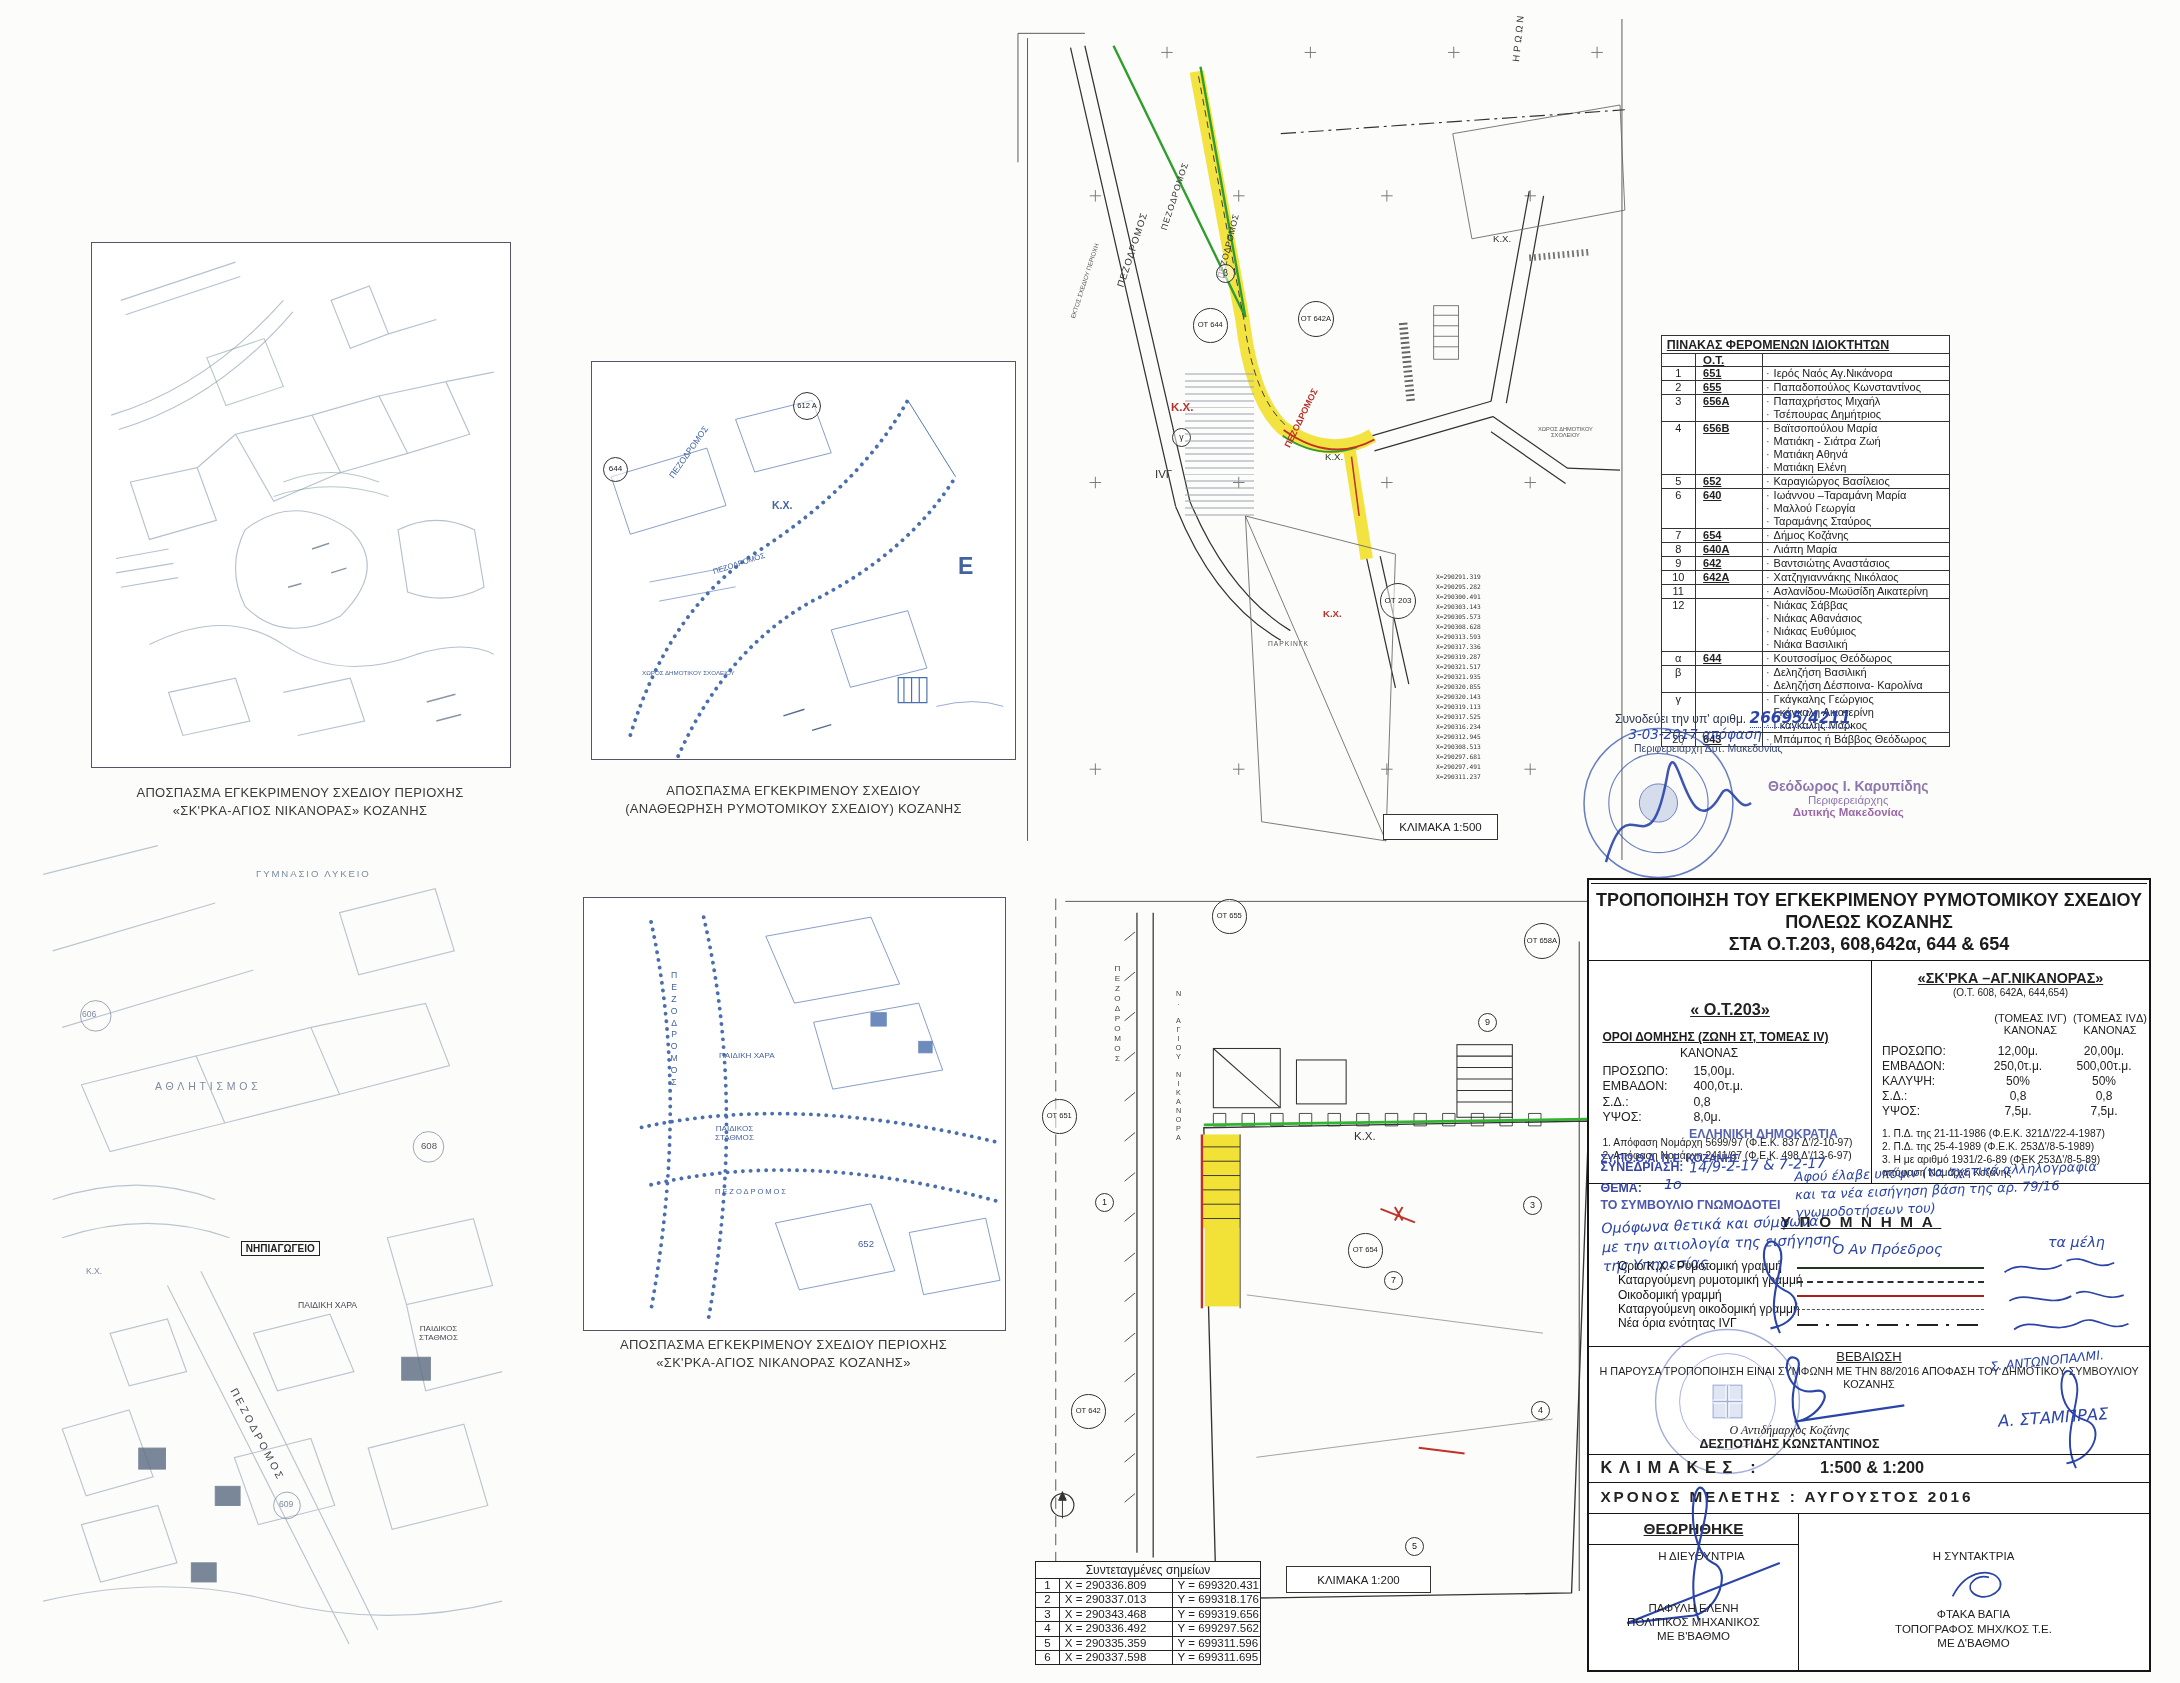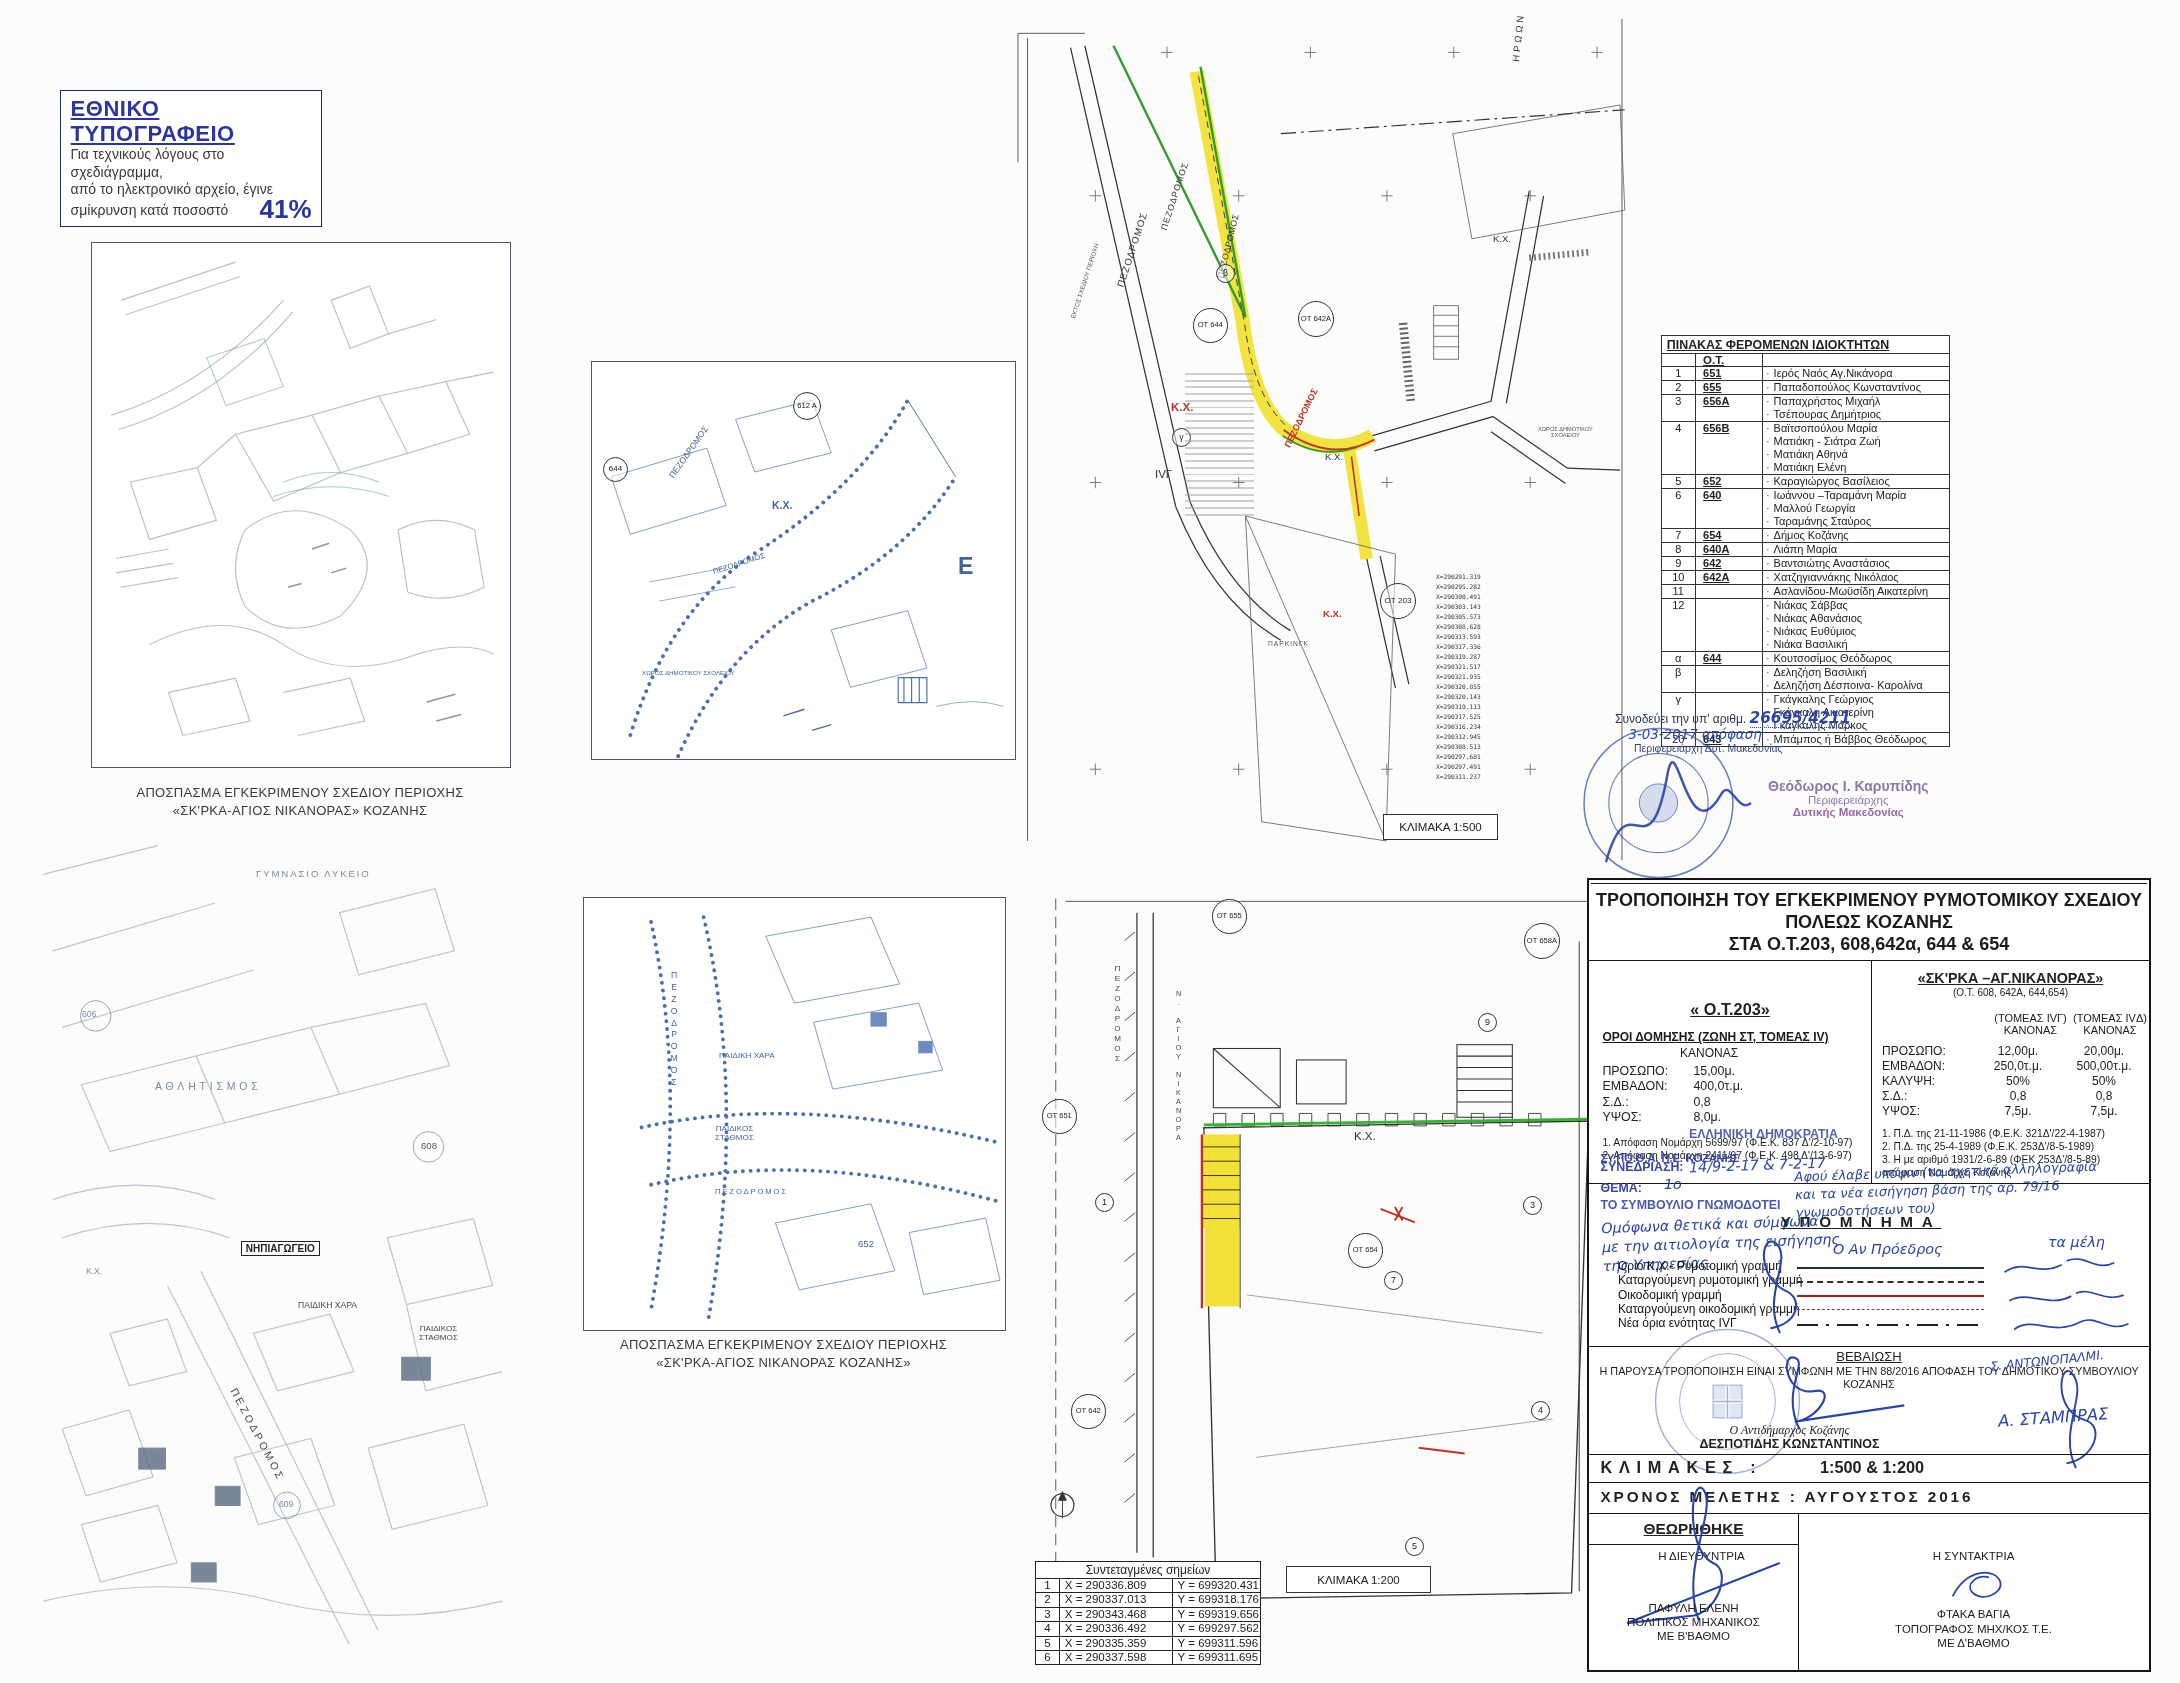--- a/index.html
+++ b/index.html
@@ -72,29 +72,20 @@
   .solid-red{border-top:2.5px solid #a8201a}
   .dashed-gray{border-top:1.9px dashed #555}
   .dashdot-dark{background:repeating-linear-gradient(90deg,#222 0 21px,transparent 21px 29px,#222 29px 32.5px,transparent 32.5px 40px);height:2.3px}
   .center{text-align:center}
 </style>
 </head>
 <body>
 
 <div class="sheet">
 
-  <div class="stampbox abs" style="left:60px;top:90px;width:241px;">
-    <div class="sb-title">ΕΘΝΙΚΟ ΤΥΠΟΓΡΑΦΕΙΟ</div>
-    <div class="sb-line">Για τεχνικούς λόγους στο σχεδιάγραμμα,</div>
-    <div class="sb-line">από το ηλεκτρονικό αρχείο, έγινε</div>
-    <div class="sb-row">
-      <span class="sb-line">σμίκρυνση κατά ποσοστό</span>
-      <span class="sb-pct">41%</span>
-    </div>
-  </div>
 
   <div class="panel abs" style="left:91px;top:242px;width:418px;height:524px">
     <svg width="418" height="524" viewBox="0 0 437 548">
       <g stroke="#8fa0b4" stroke-width="1.2" fill="none" opacity="0.65">
         <path d="M30,60 L150,20 M35,75 L155,35"></path>
         <path d="M20,180 Q120,150 200,60 M28,195 Q130,165 210,72"></path>
         <path d="M150,200 L230,180 L260,240 L190,270 Z M230,180 L300,160 L330,220 L260,240"></path>
         <path d="M300,160 L370,145 L395,200 L330,220 M370,145 L420,135"></path>
         <path d="M60,420 Q140,380 200,420 Q260,460 340,430 Q390,415 420,430"></path>
         <path d="M160,300 Q210,260 270,300 Q310,340 260,390 Q200,420 160,380 Q140,340 160,300"></path>
@@ -144,20 +135,24 @@
       <span>644</span>
     </div>
   <div class="maplabel blueink" style="left:772px;top:499px;font-size:10.5px;font-weight:bold">Κ.Χ.</div>
   <div class="maplabel blueink" style="left:958px;top:553px;font-size:23px;font-weight:bold">Ε</div>
   <div class="maplabel blueink" style="left:658px;top:447px;font-size:8.6px;transform:rotate(-55deg)">ΠΕΖΟΔΡΟΜΟΣ</div>
   <div class="maplabel blueink" style="left:712px;top:559px;font-size:7.6px;transform:rotate(-18deg)">ΠΕΖΟΔΡΟΜΟΣ</div>
   <div class="maplabel" style="left:642px;top:669px;font-size:6.2px;color:#44639e">
     <span>ΧΩΡΟΣ</span>
     <span>ΔΗΜΟΤΙΚΟΥ ΣΧΟΛΕΙΟΥ</span>
   </div>
+  <div class="caption abs" style="left:569px;top:782px;width:449px">
+    <div>ΑΠΟΣΠΑΣΜΑ ΕΓΚΕΚΡΙΜΕΝΟΥ ΣΧΕΔΙΟΥ</div>
+    <div>(ΑΝΑΘΕΩΡΗΣΗ ΡΥΜΟΤΟΜΙΚΟΥ ΣΧΕΔΙΟΥ) ΚΟΖΑΝΗΣ</div>
+  </div>
 
   <svg class="abs" style="left:994px;top:19px" width="650" height="841" viewBox="0 0 680 880">
     <g stroke="#555" stroke-width="1" fill="none">
       <path d="M657,0 V885"></path>
       <path d="M35,20 V860"></path>
       <path d="M25,150 V15 H95"></path>
       <path d="M-303,0 V370" transform="translate(0,0)"></path>
     </g>
 
     <path stroke="#777" stroke-width="1" d="M100,185 h12 M106,179 v12 M250,185 h12 M256,179 v12 M405,185 h12 M411,179 v12 M555,185 h12 M561,179 v12

